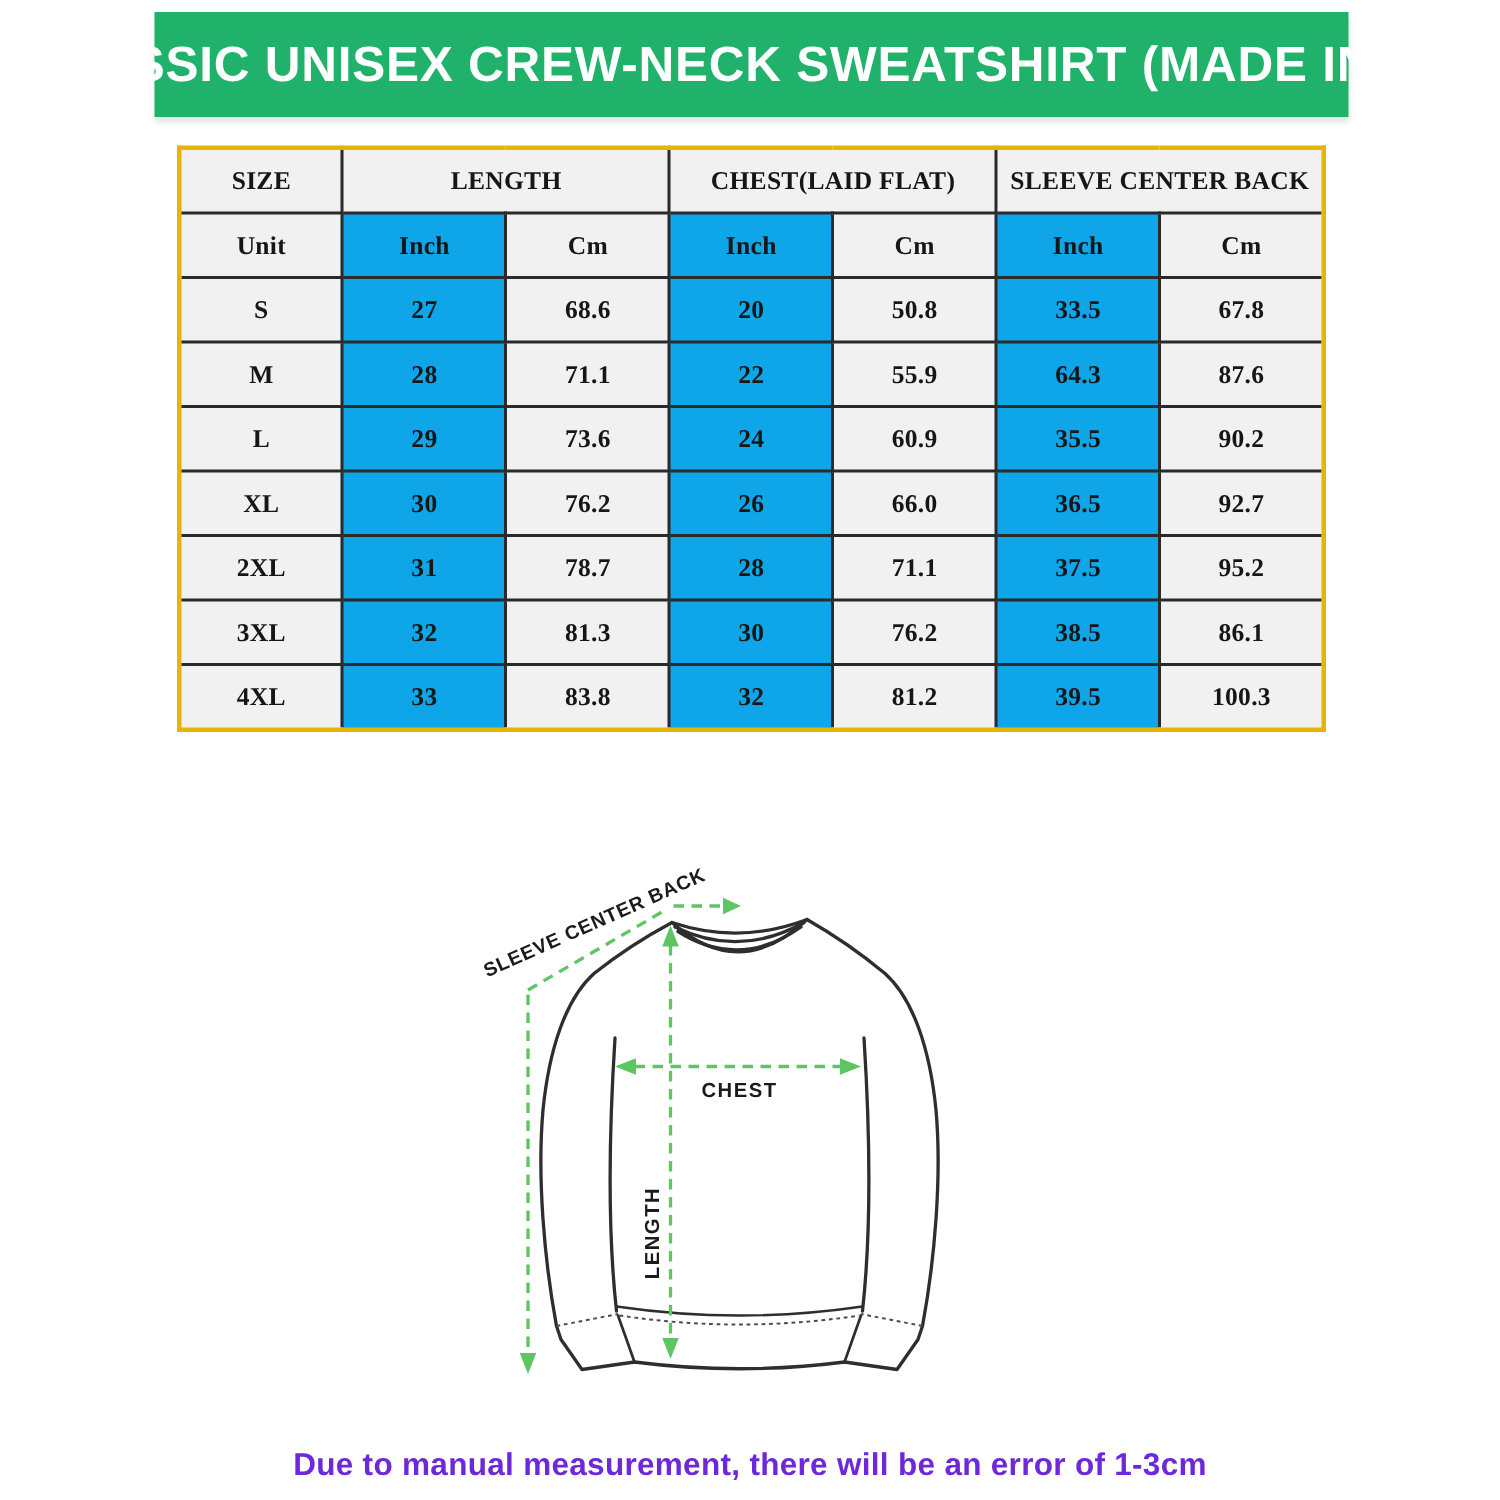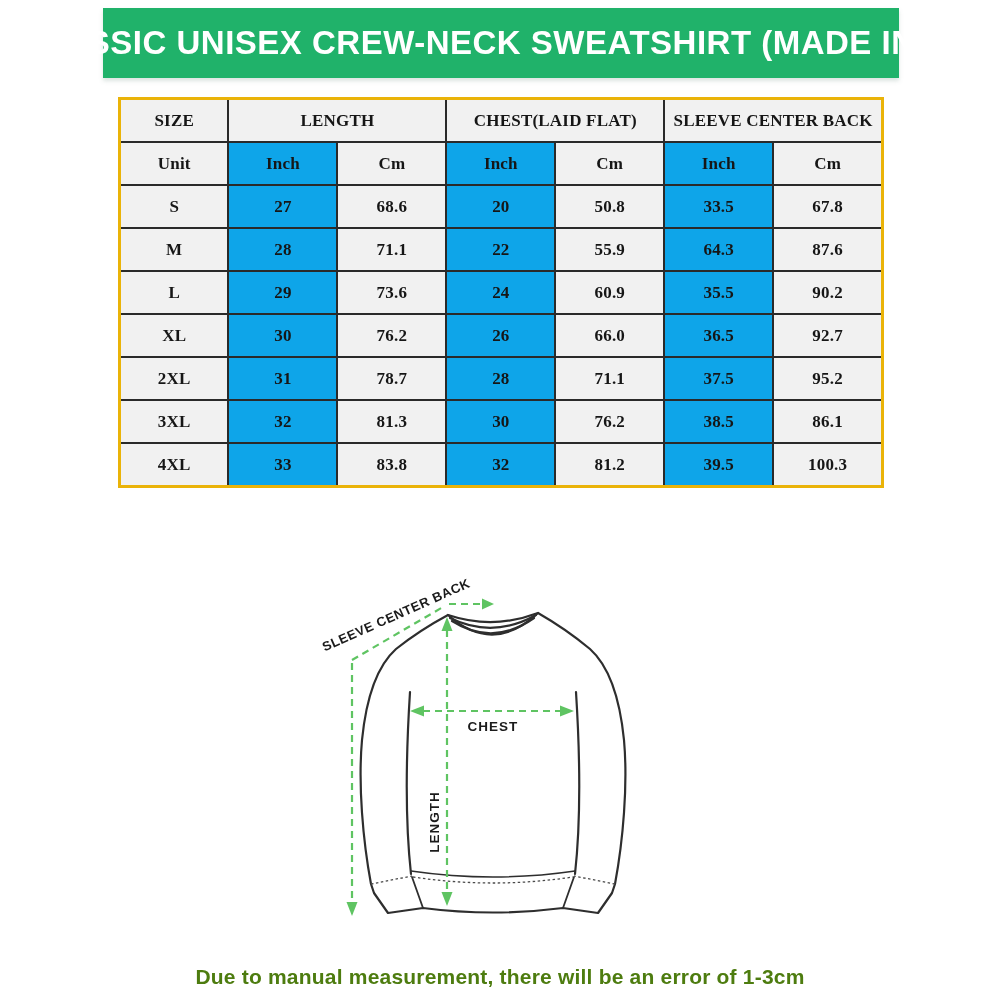--- a/index.html
+++ b/index.html
@@ -33,21 +33,21 @@
   .size-table .w{background:#0ea5e9;}
   
   .diagram{position:absolute;left:322px;top:570px;}
   .diagram text{
     font-family:"Liberation Sans","DejaVu Sans",sans-serif;
     font-weight:bold;fill:#1b1b1b;
   }
   
   .note{
     position:absolute;left:0;top:944px;width:1000px;text-align:center;
-    color:#4d7c0f;font-size:21px;font-weight:bold;letter-spacing:.2px;
+    color:#6d28d9;font-size:21px;font-weight:bold;letter-spacing:.2px;
   }
 </style>
 </head>
 <body>
 
 <div class="page">
 
   <header class="banner">
     <h1>CLASSIC UNISEX CREW-NECK SWEATSHIRT (MADE IN US)</h1>
   </header>

